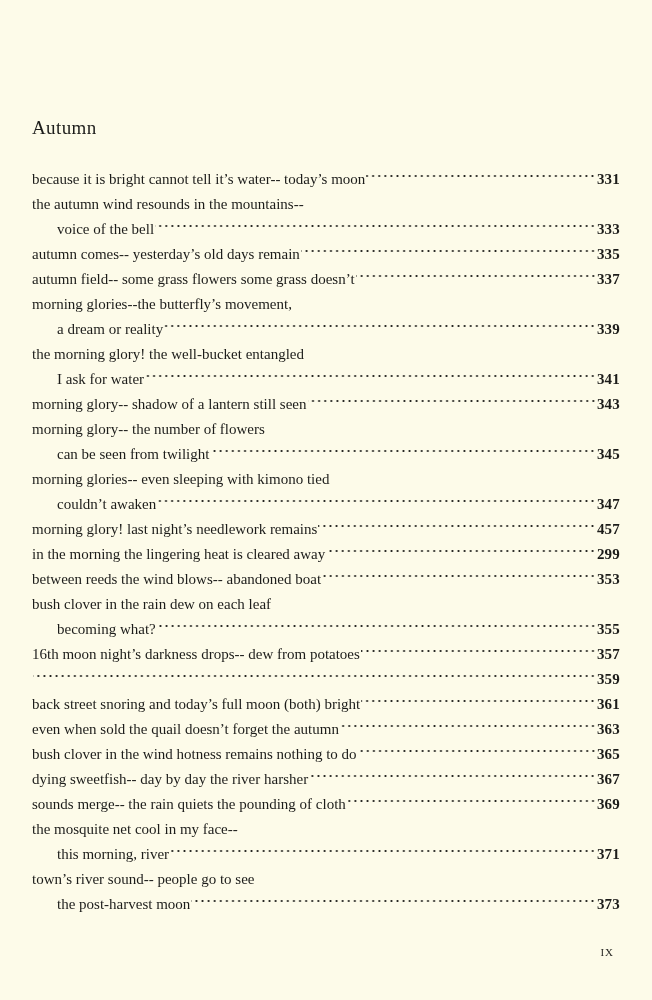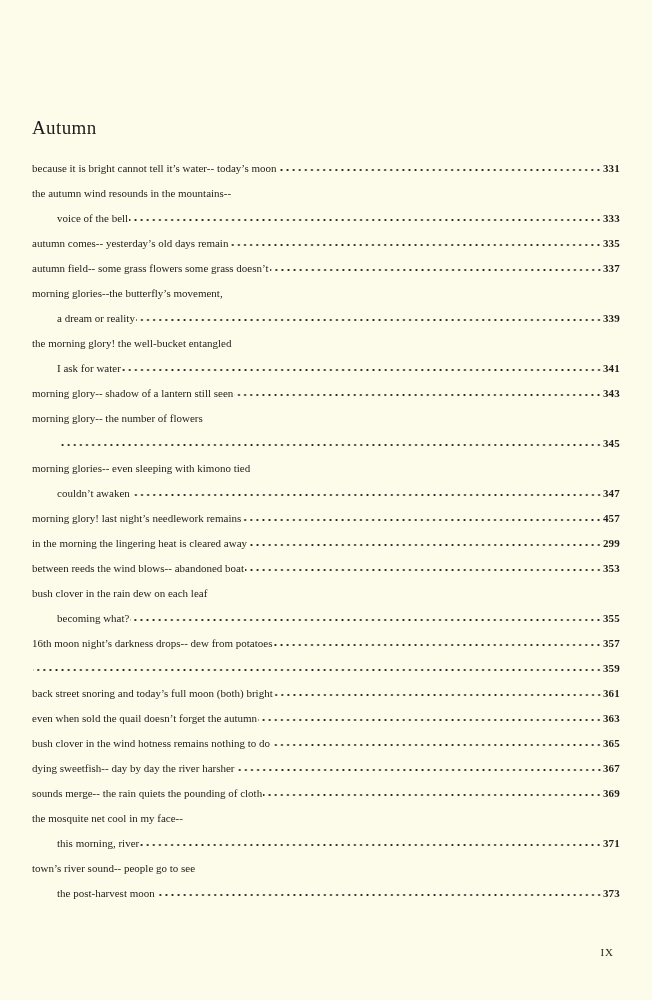--- a/index.html
+++ b/index.html
@@ -18,36 +18,36 @@
     position: relative;
     width: 652px;
     height: 1000px;
     box-sizing: border-box;
     padding: 118px 32px 0 32px;
   }
   .section-heading {
     font-size: 19px;
     font-weight: normal;
     letter-spacing: 0.4px;
-    margin: 0 0 17px 0;
+    margin: 0 0 28px 0;
     line-height: 1.1;
   }
   .toc-list {
     list-style: none;
     margin: 0;
     padding: 0;
   }
   .toc-entry {
     margin: 0;
     padding: 0;
   }
   .toc-line {
     display: flex;
-    align-items: center;
-    font-size: 11px;
+    align-items: flex-start;
+    font-size: 15px;
     line-height: 25px;
     white-space: nowrap;
   }
   .toc-line.indented {
     padding-left: 25px;
   }
   .entry-text {
     flex: 0 0 auto;
   }
   .leader {
@@ -155,20 +155,21 @@
           <span class="leader"></span>
           <span class="page-num">343</span>
         </div>
       </li>
       <li class="toc-entry">
         <div class="toc-line">
           <span class="entry-text">morning glory-- the number of flowers</span>
           <span class="gap"></span>
         </div>
         <div class="toc-line indented">
+          <span class="entry-text">can be seen from twilight</span>
           <span class="leader"></span>
           <span class="page-num">345</span>
         </div>
       </li>
       <li class="toc-entry">
         <div class="toc-line">
           <span class="entry-text">morning glories-- even sleeping with kimono tied</span>
           <span class="gap"></span>
         </div>
         <div class="toc-line indented">

